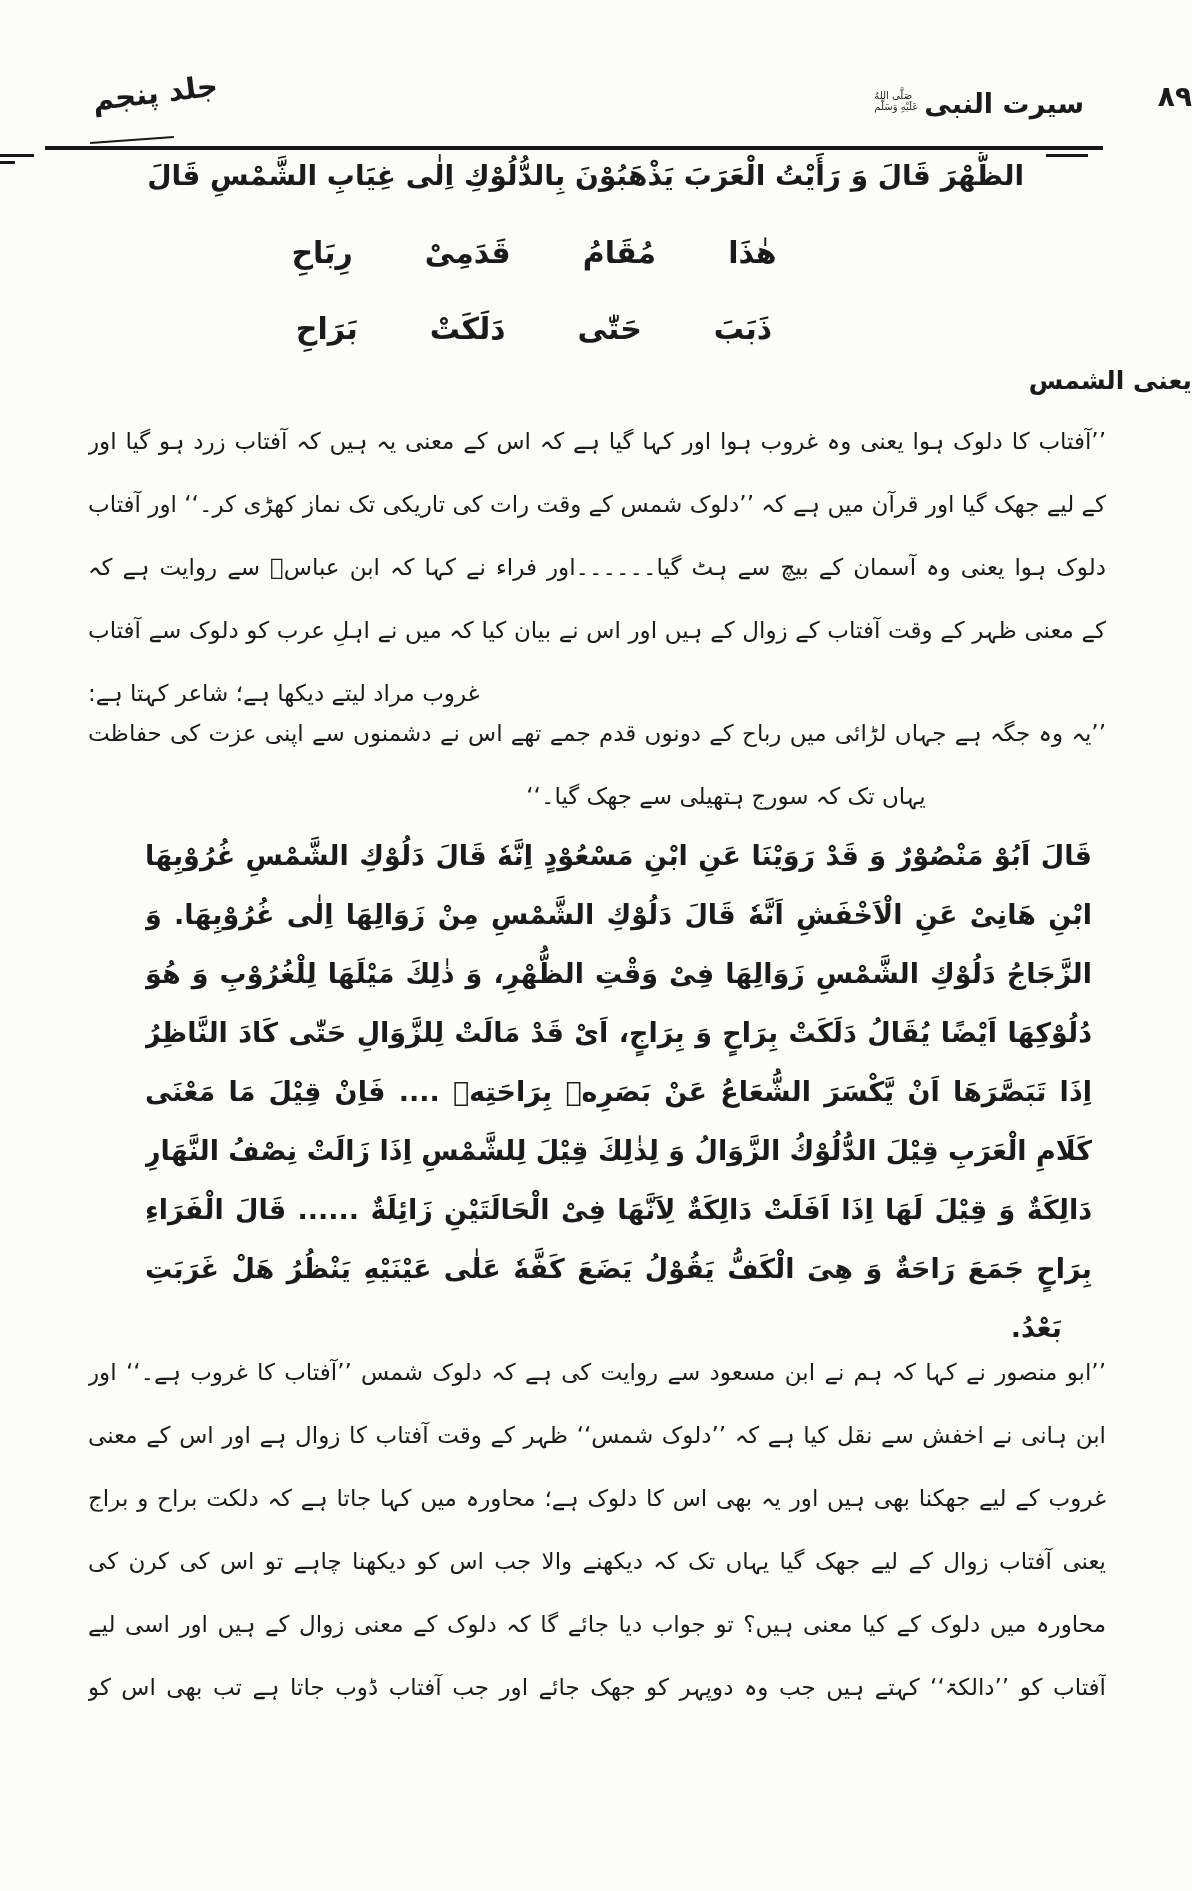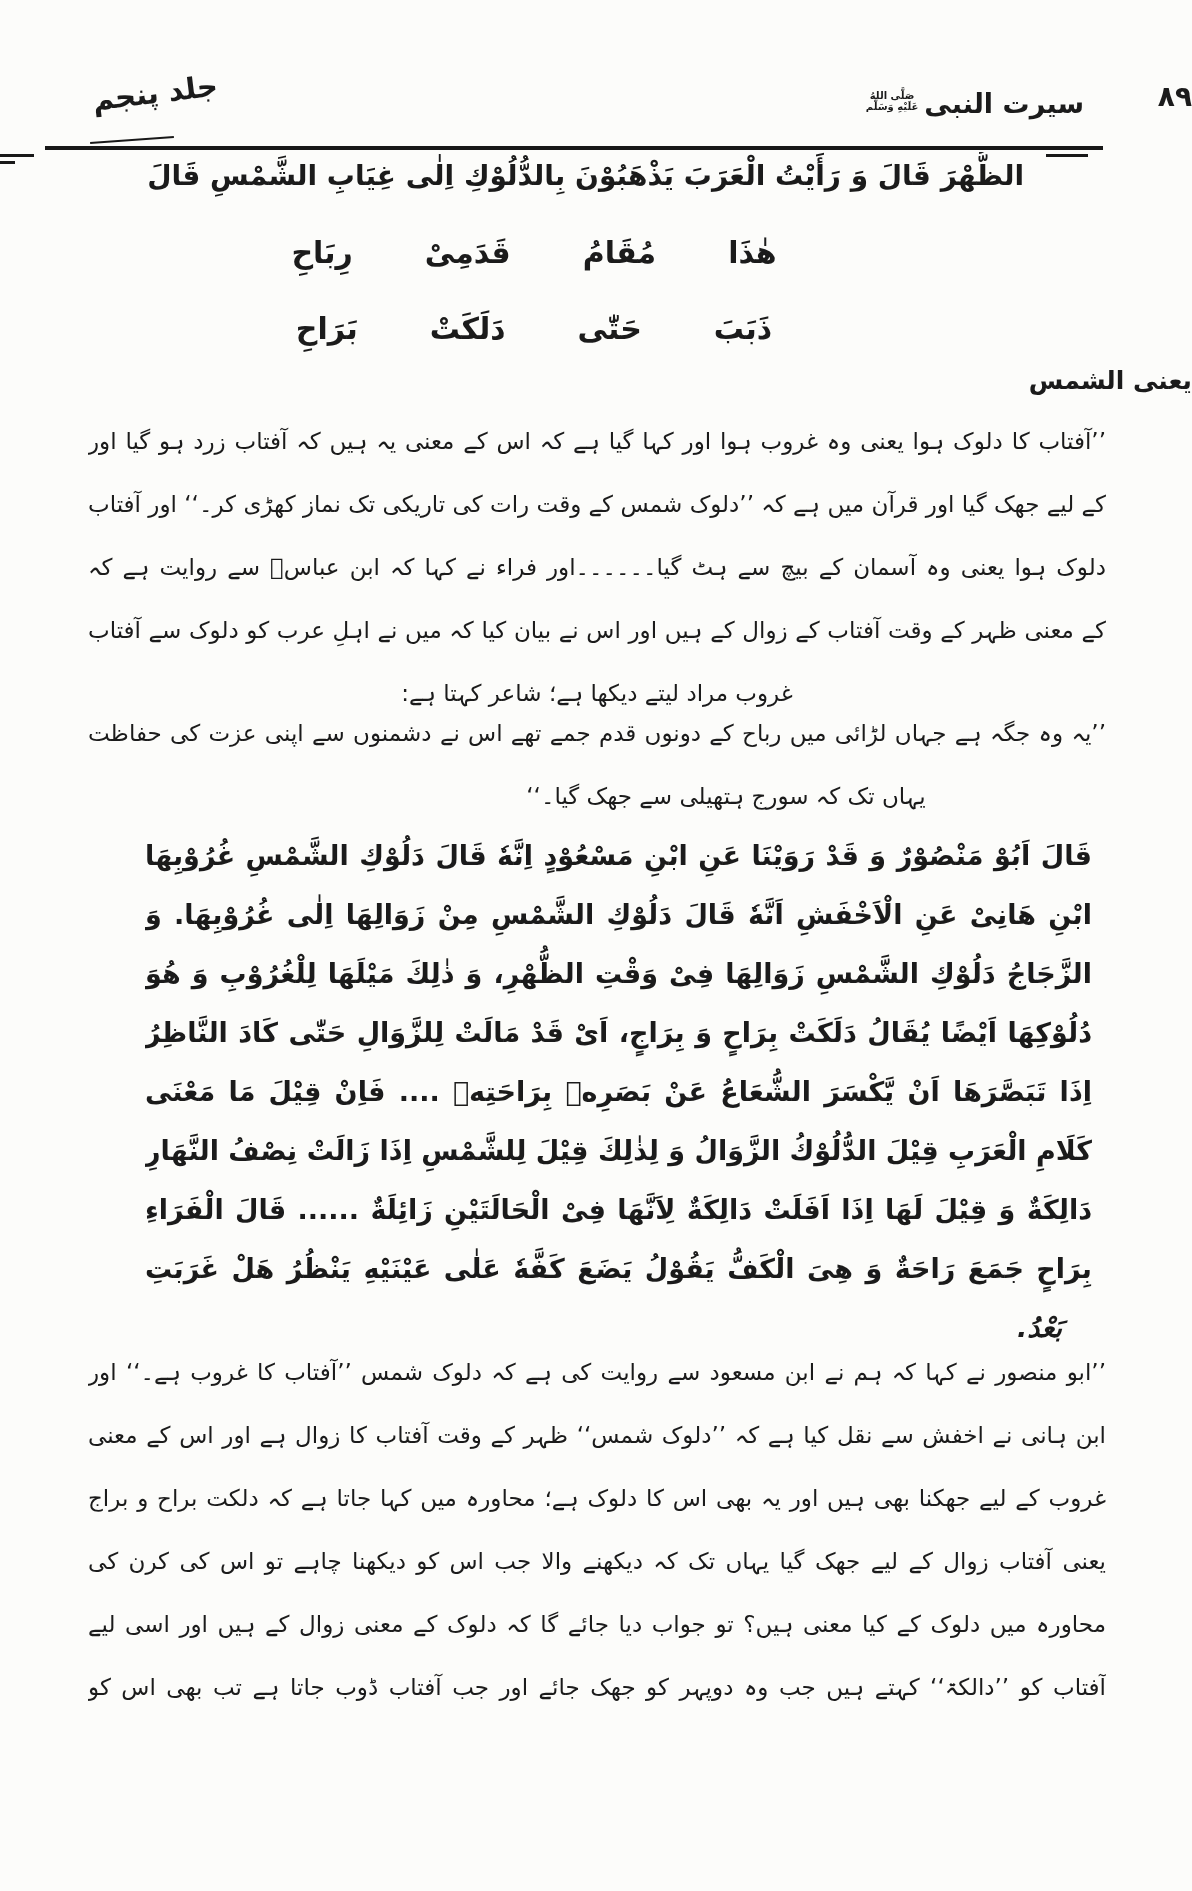--- a/index.html
+++ b/index.html
@@ -27,22 +27,22 @@
     font-size:28px;font-weight:bold;
   }
   .hdr-title{
     position:absolute;top:88px;right:108px;
     display:flex;align-items:flex-start;gap:6px;
     font-size:27px;font-weight:bold;
     white-space:nowrap;
   }
   .salutation{
     display:inline-block;
-    font-size:10px;line-height:11px;font-weight:bold;
-    text-align:center;margin-top:2px;
+    font-size:10px;line-height:11px;font-weight:normal;
+    text-align:left;margin-top:2px;
   }
   .rule{
     position:absolute;top:146px;left:45px;width:1058px;height:4px;
     background:#181818;
   }
   .dash{position:absolute;background:#181818;}
   .dash-a{top:154px;left:0;width:34px;height:3px;}
   .dash-b{top:161px;left:0;width:15px;height:3px;}
   .dash-c{top:154px;left:1046px;width:42px;height:3px;}
   .dash-vol{top:139px;left:90px;width:84px;height:2px;transform:rotate(-4deg);}
@@ -70,31 +70,31 @@
     text-align:right;font-size:25px;font-weight:bold;
   }
 
   
   .urdu{position:absolute;right:86px;left:88px;font-size:23px;}
   .u-line{line-height:63px;height:63px;white-space:nowrap;overflow:hidden;}
   .jl{text-align:justify;text-align-last:justify;white-space:normal;}
   .para1{top:410px;}
   .para2{top:702px;}
   .para3{top:1341px;}
-  .end-right{text-align:center;white-space:nowrap;}
+  .end-right{text-align:left;white-space:nowrap;}
   .p2-tail{text-align:center;padding-left:258px;}
 
   
   .arabic-block{
     position:absolute;top:826px;right:100px;left:145px;
     font-size:27px;font-weight:bold;
   }
   .a-line{line-height:59px;height:59px;white-space:nowrap;overflow:hidden;}
   .a-line.jl{white-space:normal;}
-  .a-tail{text-align:right;padding-left:0;padding-right:30px;line-height:59px;font-style:italic;}
+  .a-tail{text-align:right;padding-left:0;padding-right:30px;line-height:59px;}
 </style>
 </head>
 <body>
 
 <div class="page">
 
   <div class="hdr-volume">جلد پنجم</div>
   <div class="hdr-pagenum">٨٩</div>
   <div class="hdr-title">
     <span>سیرت النبی</span>

